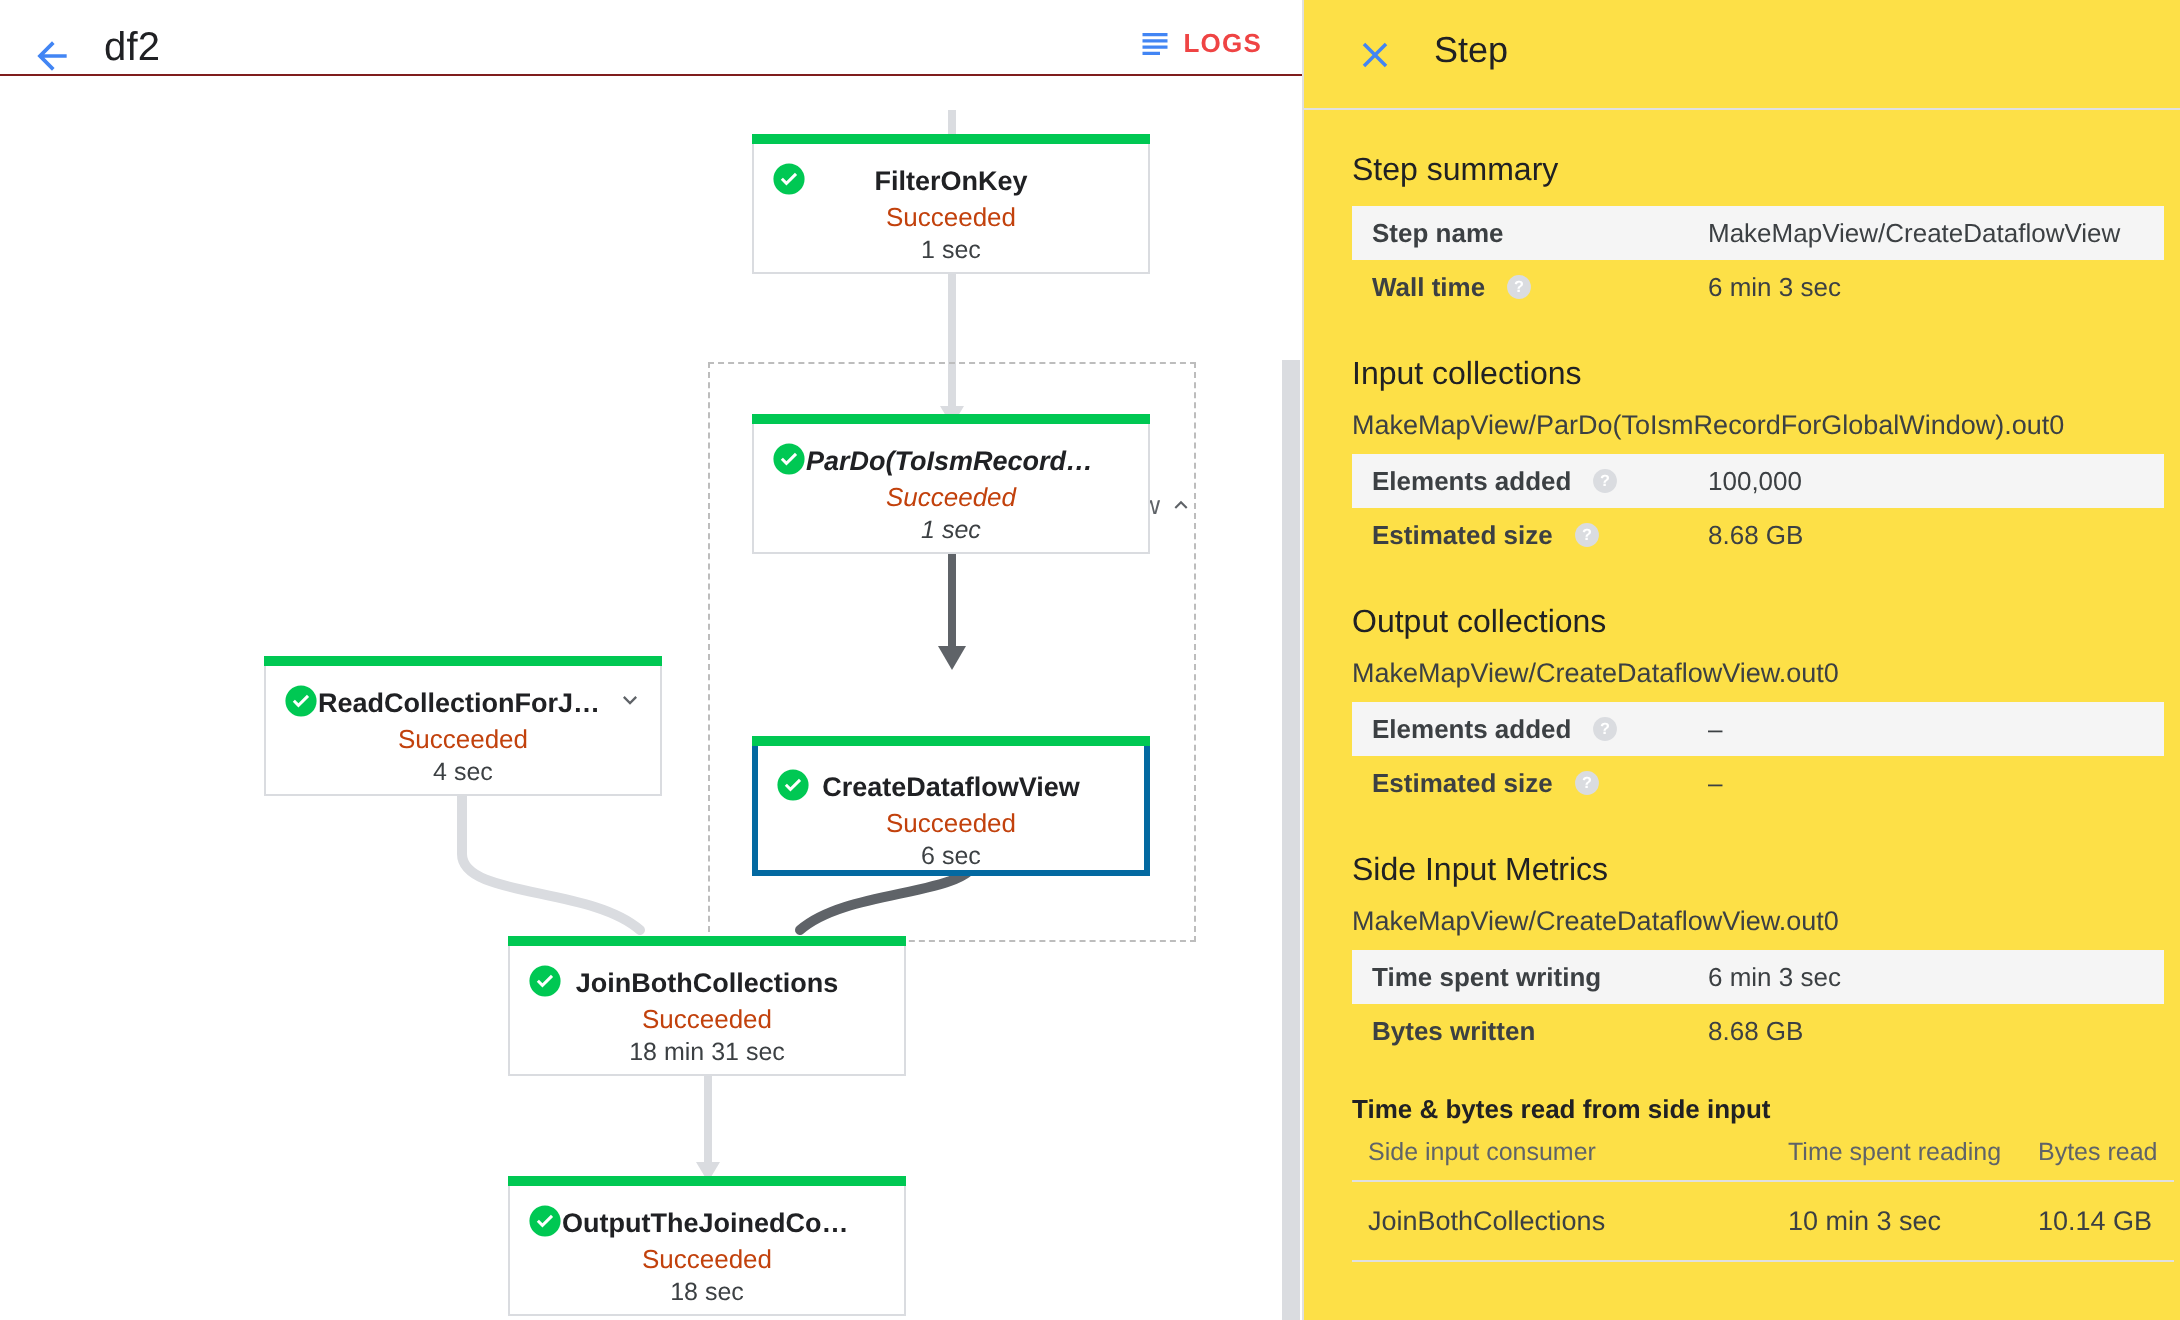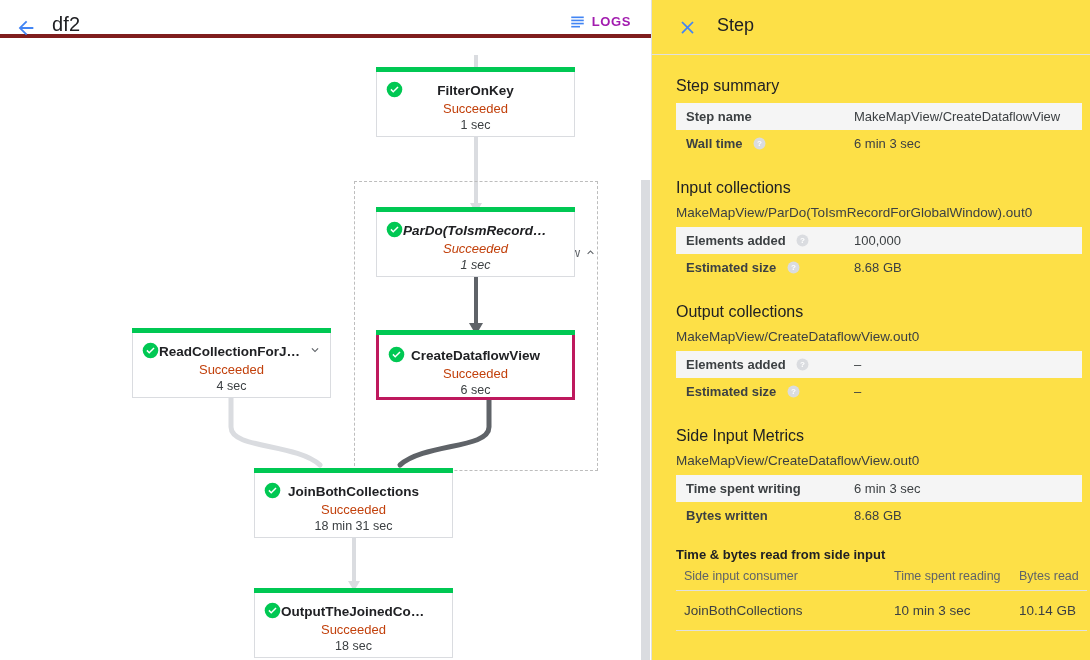--- a/index.html
+++ b/index.html
@@ -16,39 +16,39 @@
   
   #left-pane {
     position: absolute; left: 0; top: 0;
     width: 651px; height: 660px;
     background: #ffffff;
     overflow: hidden;
   }
   #left-toolbar {
     position: absolute; left: 0; top: 0; width: 651px; height: 38px;
     background: #fff;
-    border-bottom: 4px solid #7f1d1d;
+    border-bottom: 1px solid #7f1d1d;
   }
   #back-button {
     position: absolute; left: 7px; top: 9px;
     width: 38px; height: 38px;
     display: flex; align-items: center; justify-content: center;
     border-radius: 50%; cursor: pointer;
   }
   #job-title {
     position: absolute; left: 52px; top: 13px;
     font-size: 20px; color: #202124; letter-spacing: .1px;
   }
   #logs-button {
     position: absolute; right: 20px; top: 14px;
     display: flex; align-items: center; gap: 7px;
     color: #4285f4; cursor: pointer;
   }
   #logs-label {
-    font-size: 13px; font-weight: 600; letter-spacing: .6px; color: #a21caf;
+    font-size: 13px; font-weight: 600; letter-spacing: .6px; color: #ef4444;
   }
 
   #graph-canvas {
     position: absolute; left: 0; top: 55px;
     width: 651px; height: 605px;
     background: #ffffff;
     overflow: hidden;
   }
   #edge-layer { position: absolute; left: 0; top: 0; width: 651px; height: 605px; }
 
@@ -71,21 +71,21 @@
     position: absolute; right: 8px; top: 14px;
     width: 14px; height: 14px;
   }
   .node .nm {
     margin-top: 15px; font-size: 13.5px; font-weight: bold;
     color: #202124; padding: 0 26px; white-space: nowrap;
     overflow: hidden; text-overflow: ellipsis;
   }
   .node .st { margin-top: 3px; font-size: 13px; color: #c2410c; }
   .node .dur { margin-top: 2px; font-size: 12.5px; color: #3c4043; }
-  .node.selected { border: 3px solid #be185d; }
+  .node.selected { border: 3px solid #0369a1; margin-top: 38px; }
   .node.selected .top-bar { left: -3px; right: -3px; top: -3px; }
 
   #group-box {
     position: absolute;
     border: 1px dashed #bdbdbd;
     background: transparent;
   }
   #group-label {
     position: absolute;
     font-size: 13px; color: #5f6368; cursor: pointer;

